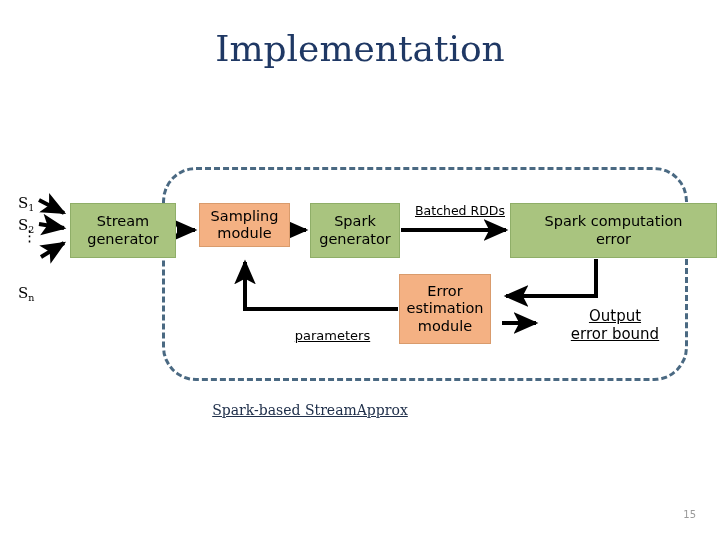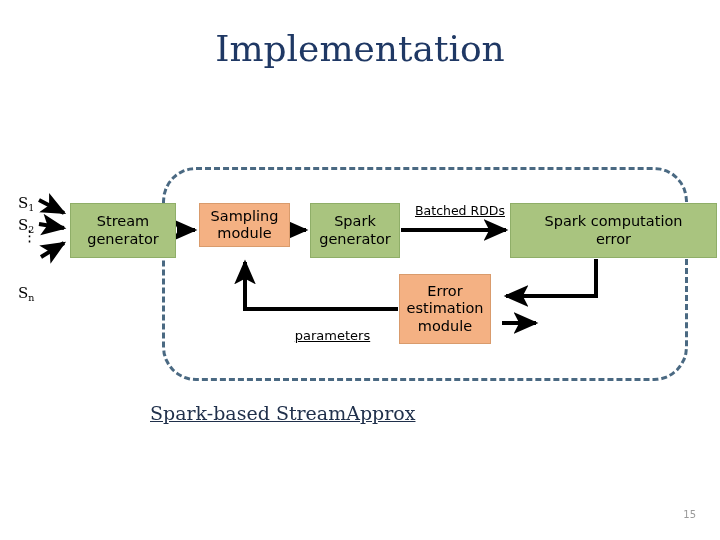--- a/index.html
+++ b/index.html
@@ -108,23 +108,23 @@
     left: 540px;
     top: 308px;
     width: 150px;
     font-size: 15px;
   }
   #caption-streamapprox {
     left: 150px;
     top: 402px;
     width: 320px;
     font-family: "DejaVu Serif", serif;
-    font-size: 19px;
+    font-size: 14px;
     color: #20304B;
-    text-align: left;
+    text-align: center;
     white-space: nowrap;
   }
 
   
   .stream-src {
     position: absolute;
     font-family: "DejaVu Serif", serif;
     font-size: 15px;
     color: #000000;
     white-space: nowrap;
@@ -243,18 +243,22 @@
     </div>
   </div>
 
   <div class="label" id="label-batched-rdds">Batched RDDs</div>
 
   <div class="label" id="label-refined-params">
     <br>
     <span>parameters</span>
   </div>
 
+  <div class="label" id="label-output-error">
+    <span>Output</span><br>
+    <span>error bound</span>
+  </div>
 
   <div class="label" id="caption-streamapprox">Spark-based StreamApprox</div>
 
   <div class="page-number">15</div>
 
 </div>
 
 </body></html>

